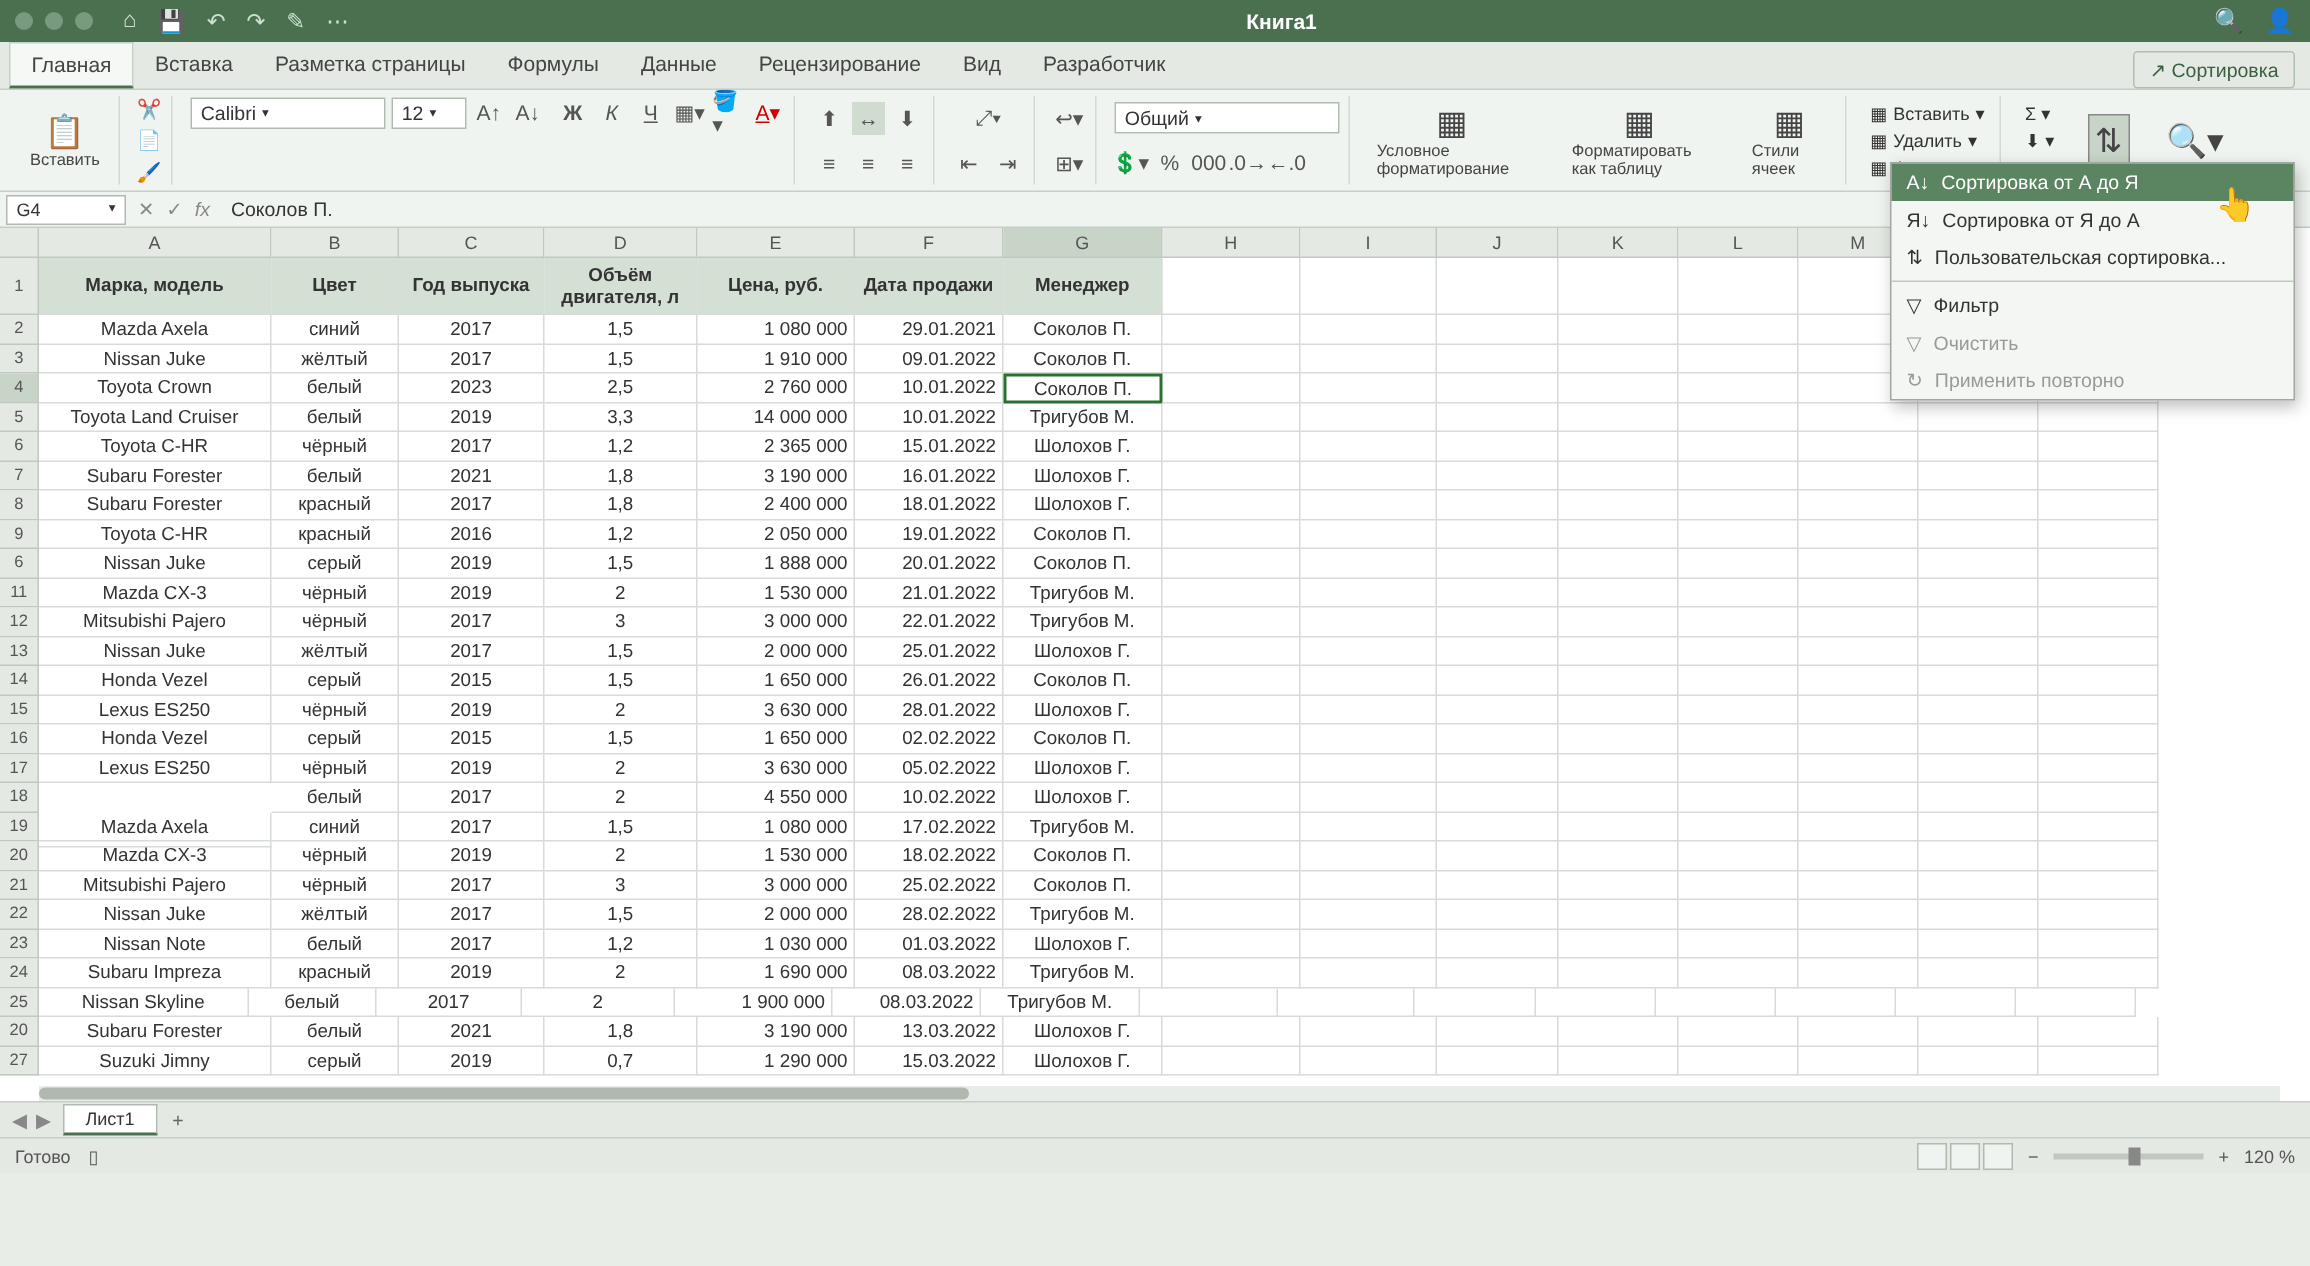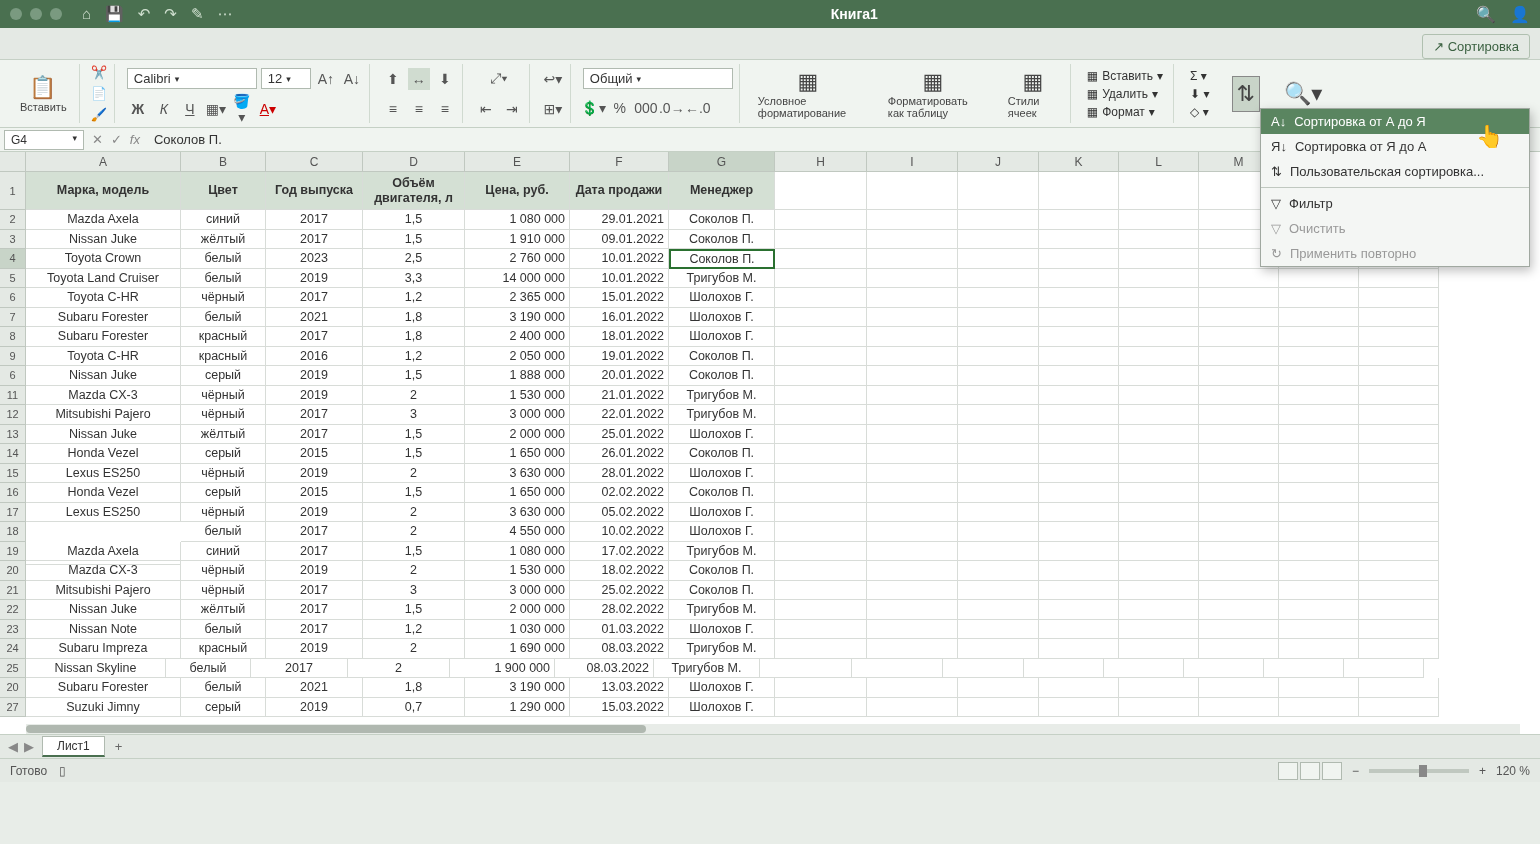--- a/index.html
+++ b/index.html
@@ -99,36 +99,46 @@
     <span>⋯</span>
   </div>
   <div class="titlebar-title">Книга1</div>
   <div class="titlebar-right">
     <span>🔍</span>
     <span>👤</span>
   </div>
 </div>
 
 <div class="ribbon-tabs">
+  <div id="tabs-container" style="display: flex;">
+      <div class="ribbon-tab active">Главная</div>
+      <div class="ribbon-tab">Вставка</div>
+      <div class="ribbon-tab">Разметка страницы</div>
+      <div class="ribbon-tab">Формулы</div>
+      <div class="ribbon-tab">Данные</div>
+      <div class="ribbon-tab">Рецензирование</div>
+      <div class="ribbon-tab">Вид</div>
+      <div class="ribbon-tab">Разработчик</div>
+    </div>
   <div class="ribbon-share">↗ <span>Сортировка</span></div>
 </div>
 
 <div class="ribbon">
   <div class="ribbon-group">
     <div class="ribbon-btn">
         <span class="icon">📋</span>
         <span>Вставить</span>
       </div>
   </div>
   <div class="ribbon-group" style="flex-direction:column; gap:6px; align-items:flex-start;">
     <span>✂️</span>
     <span>📄</span>
     <span>🖌️</span>
   </div>
-  <div class="ribbon-group" style="flex-direction:column; align-items:flex-start; gap:8px;text-align:center;">
+  <div class="ribbon-group" style="flex-direction:row; align-items:flex-start; gap:8px;">
     <div class="ribbon-row">
       <div class="dropdown" style="width:130px;">
           <span>Calibri</span>
           <span class="caret">▾</span>
         </div>
       <div class="dropdown" style="width:50px;">
           <span>12</span>
           <span class="caret">▾</span>
         </div>
       <span class="small-btn">A↑</span>

